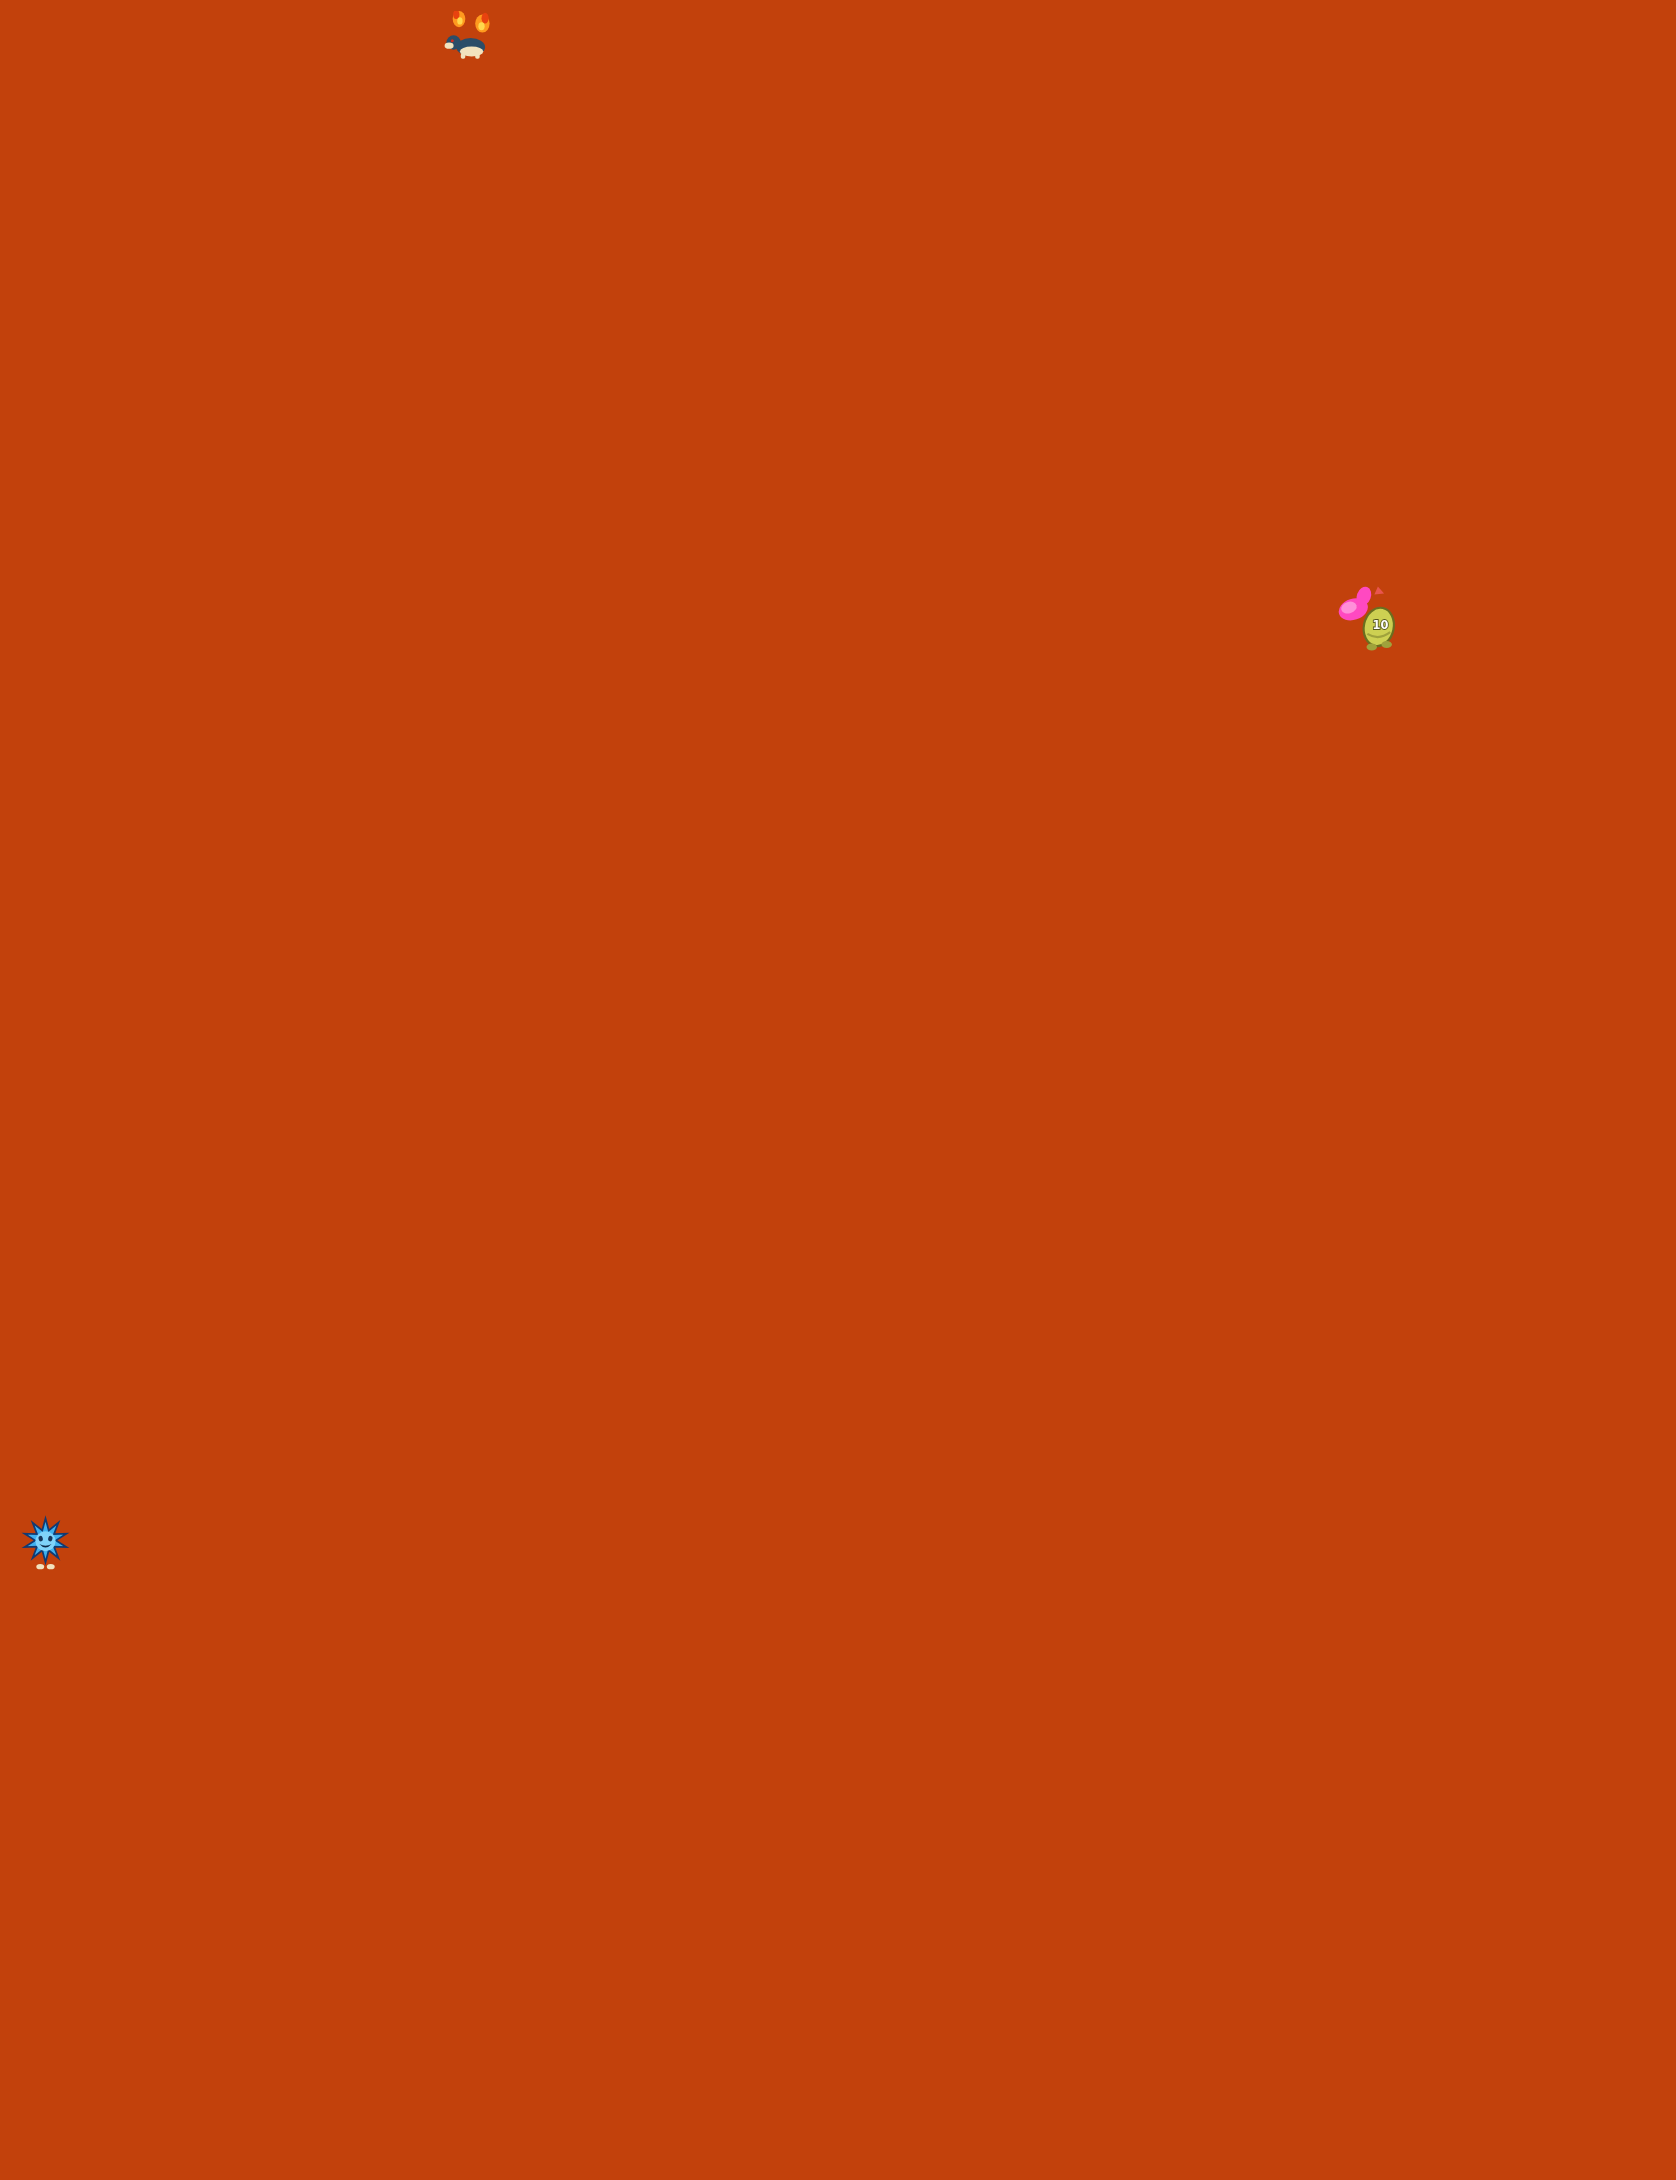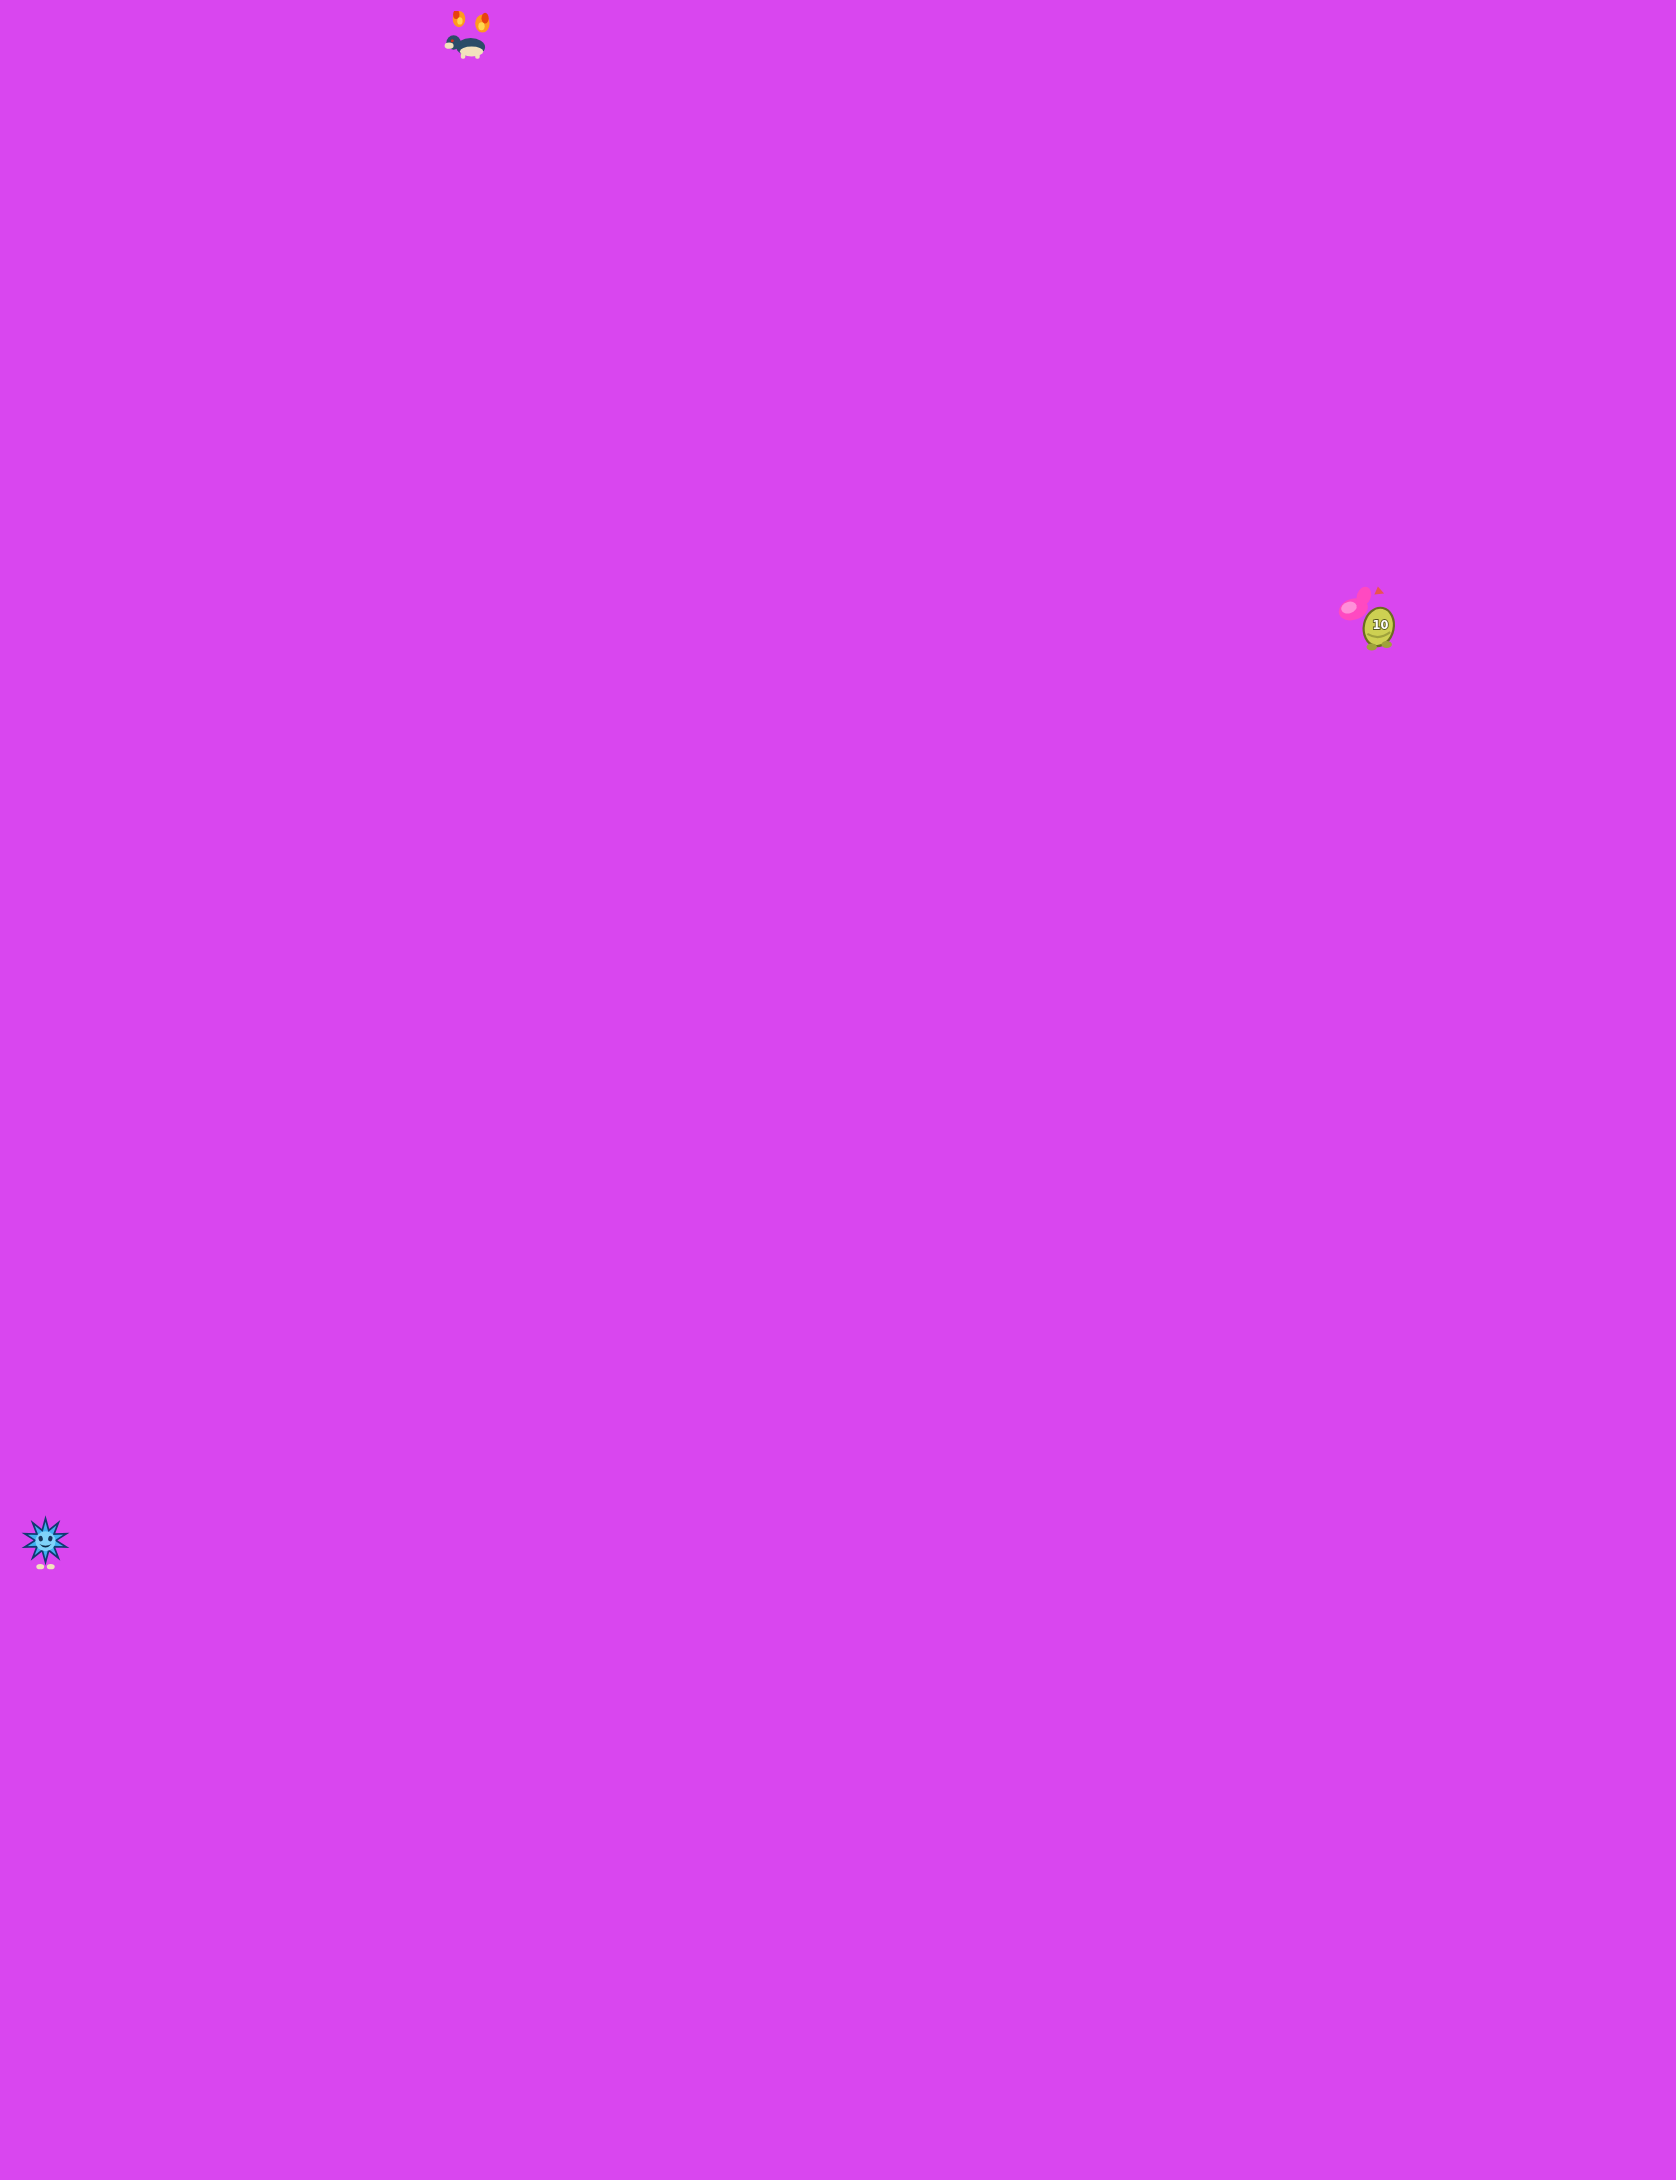--- a/index.html
+++ b/index.html
@@ -4,21 +4,21 @@
 <style>
   html, body {
     margin: 0;
     padding: 0;
     background: #000;
   }
   .game-field {
     position: relative;
     width: 1677px;
     height: 2180px;
-    background: #d946ef;
+    background: #c2410c;
     overflow: hidden;
     font-family: "DejaVu Sans", sans-serif;
   }
   .sprite {
     position: absolute;
     image-rendering: pixelated;
   }
   .sprite svg { display: block; }
 
   

